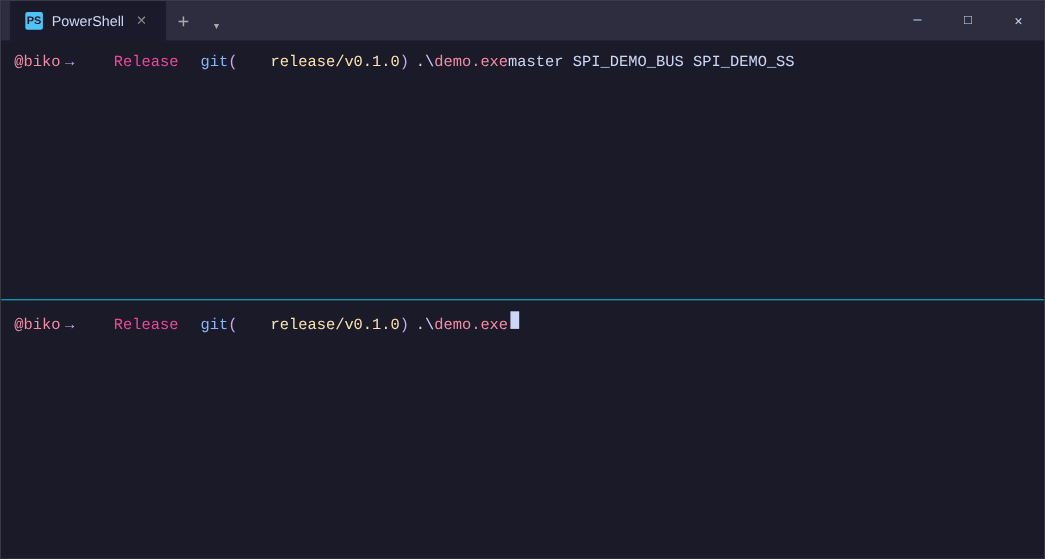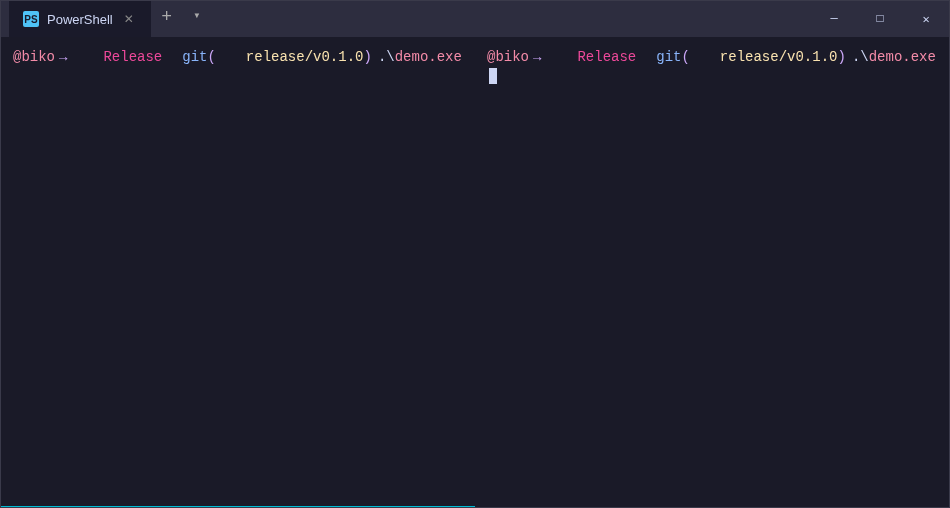--- a/index.html
+++ b/index.html
@@ -30,21 +30,21 @@
       align-items: center;
       background: #2d2d3f;
       height: 36px;
       min-height: 36px;
       padding: 0 0 0 8px;
       user-select: none;
     }
 
     .tab-group {
       display: flex;
-      align-items: flex-start;
+      align-items: flex-end;
       flex: 1;
       height: 100%;
     }
 
     .tab {
       display: flex;
       align-items: center;
       gap: 8px;
       background: #1a1a2a;
       color: #cdd6f4;
@@ -119,20 +119,21 @@
       color: #cdd6f4;
       font-size: 12px;
       cursor: pointer;
       background: transparent;
     }
 
     .terminal-body {
       flex: 1;
       background: #1a1a28;
       display: flex;
+      flex-direction: column;
       overflow: hidden;
     }
 
     .terminal-pane {
       flex: 1;
       padding: 10px 12px;
       font-size: 14px;
       line-height: 1.5;
       position: relative;
     }
@@ -245,20 +246,21 @@
       <div class="prompt-line">
         <span class="user">@biko</span>
         <span class="arrow"> → </span>
         <span class="dir">Release</span>
         <span class="git-label"> git</span>
         <span class="git-paren">(</span>
         <span class="git-branch">release/v0.1.0</span>
         <span class="git-paren">)</span>
         <span class="cmd-space"> .\</span>
         <span class="cmd-exe">demo.exe</span>
+        <span class="cmd-args"> master SPI_DEMO_BUS SPI_DEMO_SS</span>
       </div>
     </div>
 
     <div class="terminal-pane">
       <div class="prompt-line">
         <span class="user">@biko</span>
         <span class="arrow"> → </span>
         <span class="dir">Release</span>
         <span class="git-label"> git</span>
         <span class="git-paren">(</span>

